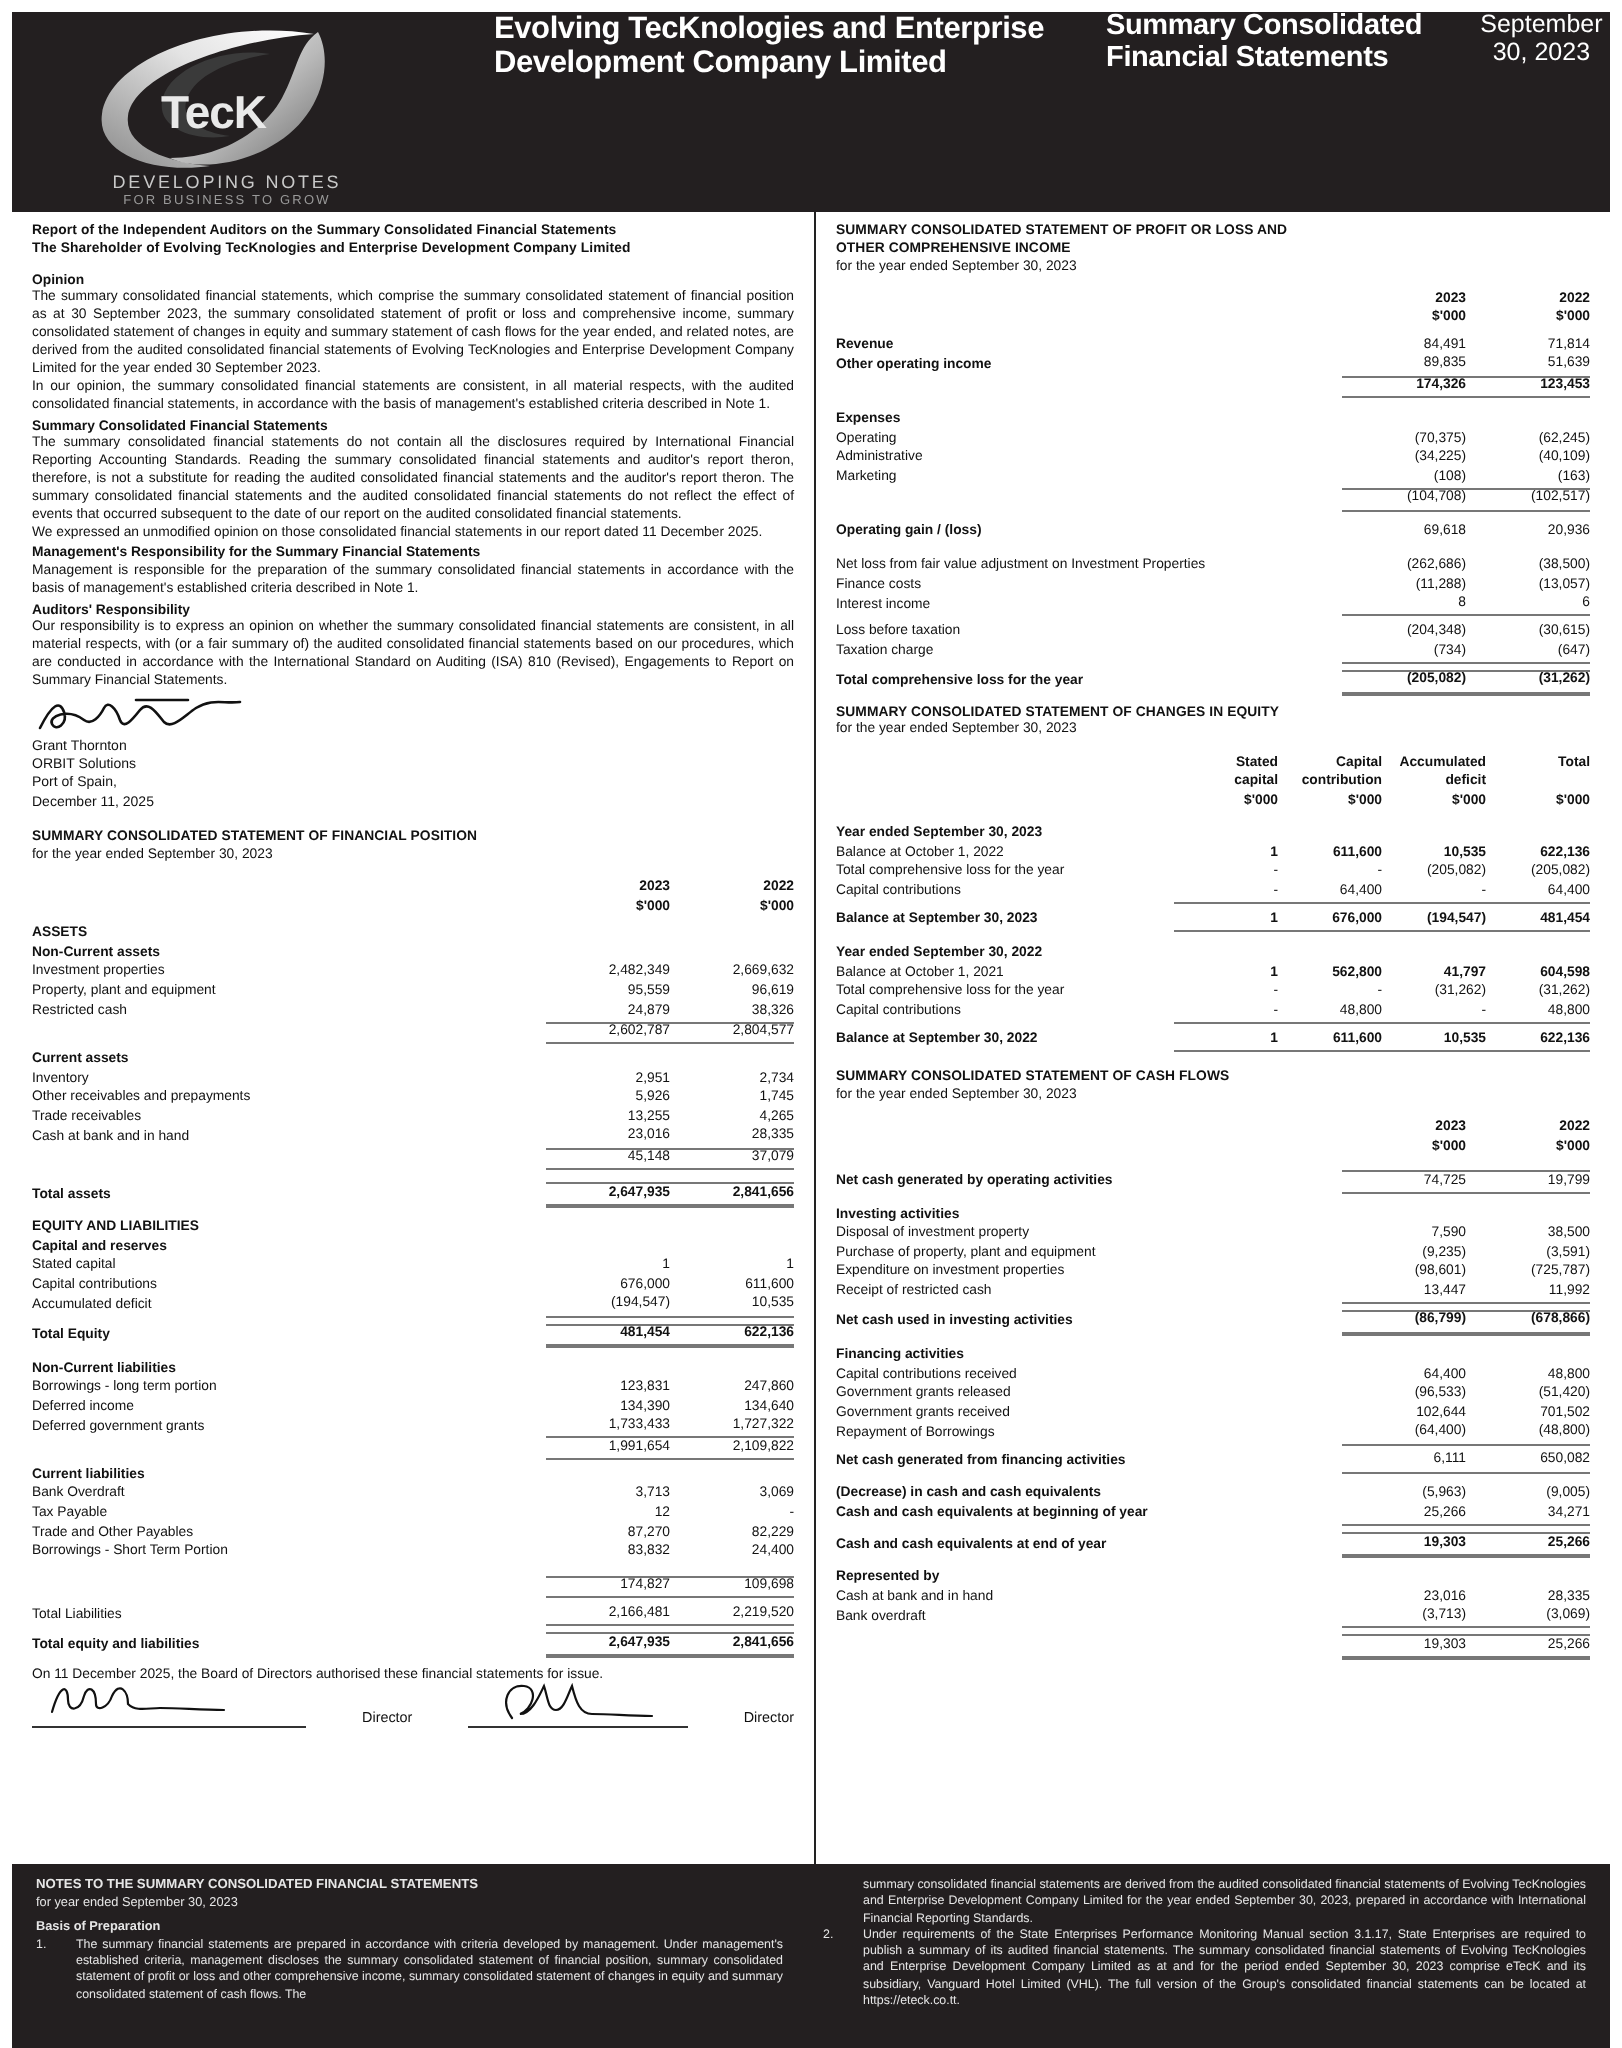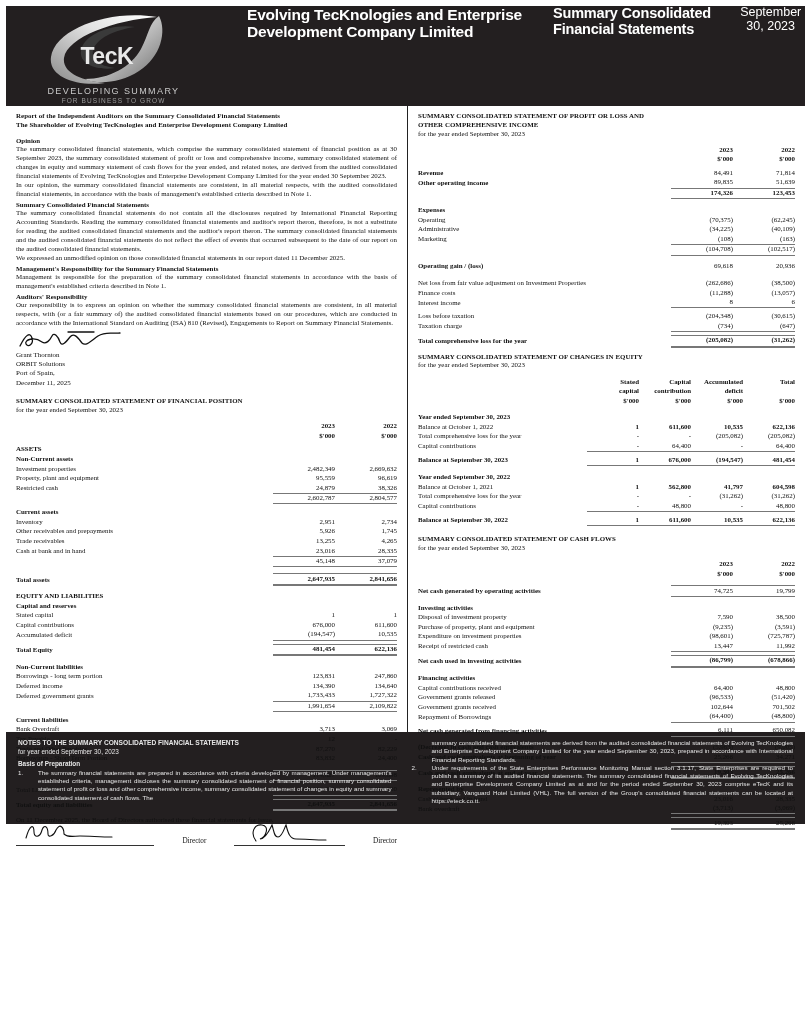--- a/index.html
+++ b/index.html
@@ -33,21 +33,21 @@
     letter-spacing:-0.5px; font-family:"Liberation Sans", sans-serif;
   }
   .logo-tag1 { font-size:9px; letter-spacing:1.4px; color:#c9c9c9; margin-top:-1px; }
   .logo-tag2 { font-size:6.5px; letter-spacing:1.1px; color:#9a9a9a; margin-top:1px; }
   .header-text { flex:1; display:flex; flex-direction:row; justify-content:center; padding-left:26px; }
   .h-title { font-size:15.5px; font-weight:700; line-height:1.1; margin-bottom:13px; letter-spacing:-0.2px; }
   .h-sub   { font-size:14.5px; font-weight:700; line-height:1.1; margin-bottom:13px; letter-spacing:-0.2px; }
   .h-date  { font-size:12.5px; font-weight:400; line-height:1.1;text-align:center; }
 
   
-  .body-wrap { display:flex; border-top:0; height:626px;font-family:Liberation Serif, serif; }
+  .body-wrap { display:flex; border-top:0; height:826px; }
   .col { padding:6px 10px 0 10px; }
   .col-left  { width:402px; flex:0 0 402px; border-right:1.4px solid #222; }
   .col-right { width:397px; flex:0 0 397px; }
 
   .sec-title { font-size:6.9px; font-weight:700; line-height:1.28; letter-spacing:0.05px; }
   .sec-sub   { font-size:6.9px; font-weight:400; line-height:1.28; }
   .para      { font-size:6.9px; font-weight:400; line-height:1.30; text-align:justify; }
   .bold-head { font-size:6.9px; font-weight:700; line-height:1.32; margin-top:1px; }
   .gap-sm { height:5px; }
   .gap-xs { height:3px; }
@@ -105,21 +105,21 @@
               <stop offset="60%" stop-color="#e3e3e3"></stop>
               <stop offset="100%" stop-color="#ffffff"></stop>
             </linearGradient>
           </defs>
           <path d="M118 4 C 70 -4, 16 16, 12 44 C 9 64, 38 74, 66 70 C 44 68, 23 60, 25 45 C 28 24, 76 7, 118 4 Z" fill="url(#g2)"></path>
           <path d="M120 3 C 128 18, 122 44, 100 58 C 82 70, 58 72, 46 66 C 70 66, 92 54, 102 36 C 110 21, 110 10, 120 3 Z" fill="url(#g1)"></path>
           <path d="M96 14 C 72 10, 44 22, 42 38 C 40 51, 58 58, 76 55 C 60 53, 52 46, 54 38 C 57 25, 76 17, 96 14 Z" fill="#3a3a3a"></path>
         </svg>
         <div class="logo-word">TecK</div>
       </div>
-      <div class="logo-tag1">DEVELOPING SUMMARY</div>
+      <div class="logo-tag1">DEVELOPING NOTES</div>
       <div class="logo-tag2">FOR BUSINESS TO GROW</div>
     </div>
     <div class="header-text">
       <div class="h-title">Evolving TecKnologies and Enterprise Development Company Limited</div>
       <div class="h-sub">Summary Consolidated Financial Statements</div>
       <div class="h-date">September 30, 2023</div>
     </div>
   </div>
 
   <div class="body-wrap">

